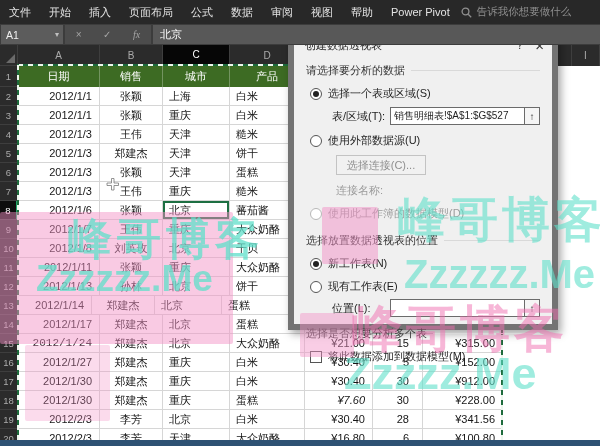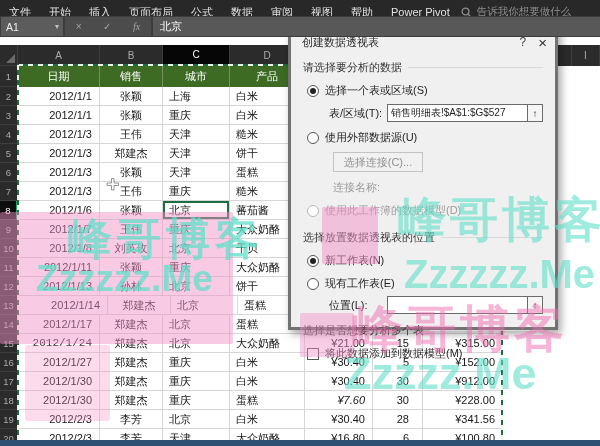--- a/index.html
+++ b/index.html
@@ -5,21 +5,21 @@
   html,body{margin:0;padding:0;}
   #screen{position:relative;width:600px;height:446px;overflow:hidden;background:#fff;
     font-family:"Liberation Sans","DejaVu Sans",sans-serif;-webkit-font-smoothing:antialiased;}
   
   .ribbon{position:absolute;left:0;top:0;width:600px;height:24px;background:#282828;
     display:flex;align-items:center;z-index:12;}
   .tab{color:#e4e4e4;font-size:11px;padding:0 9px;line-height:24px;white-space:nowrap;cursor:default;}
   .search{display:flex;align-items:center;margin-left:2px;color:#8f8f8f;font-size:10.5px;white-space:nowrap;}
   .search svg{margin-right:5px;}
   
-  .fbar{position:absolute;left:0;top:16px;width:600px;height:21px;background:#3c3c3c;
+  .fbar{position:absolute;left:0;top:24px;width:600px;height:21px;background:#3c3c3c;
     display:flex;align-items:stretch;z-index:12;}
   .namebox{width:62px;background:#5c5c5c;color:#f0f0f0;font-size:10.5px;display:flex;
     align-items:center;padding-left:5px;box-sizing:border-box;margin:1px 0 1px 1px;}
   .namebox .dd{margin-left:auto;padding-right:4px;color:#c0c0c0;font-size:8px;}
   .fbtns{width:86px;background:#4c4c4c;display:flex;align-items:center;justify-content:space-around;
     margin:1px 2px;color:#a5a5a5;font-size:10px;}
   .fbtns .fx{font-style:italic;font-family:"Liberation Serif","DejaVu Serif",serif;}
   .finput{flex:1;background:#585858;color:#fff;font-size:11px;display:flex;align-items:center;
     padding-left:7px;margin:1px 0;}
   
@@ -53,21 +53,21 @@
     background:repeating-linear-gradient(90deg,#eef7ee 0 5px,#1e6b3c 5px 10px);}
   .ants.vl{left:17px;top:64px;width:2px;height:376px;
     background:repeating-linear-gradient(0deg,#eef7ee 0 5px,#1e6b3c 5px 10px);}
   .ants.vr{left:501px;top:64px;width:2px;height:376px;
     background:repeating-linear-gradient(0deg,#eef7ee 0 5px,#1e6b3c 5px 10px);}
   
   .wm{position:absolute;pointer-events:none;font-weight:bold;white-space:nowrap;}
   .wm.rect{border-radius:2px;}
   
   .dialog{position:absolute;left:288px;top:28px;width:270px;height:302px;background:#f0f0f0;
-    border:3px solid #737373;box-shadow:3px 4px 8px rgba(0,0,0,.35);box-sizing:border-box;z-index:10;
+    border:6px solid #737373;box-shadow:3px 4px 8px rgba(0,0,0,.35);box-sizing:border-box;z-index:10;
     font-size:11px;color:#1f1f1f;}
   .dtitle{height:22px;display:flex;align-items:center;padding:0 8px 0 11px;}
   .dtitle .t{font-size:11px;color:#2a2a2a;}
   .dhelp{margin-left:auto;color:#444;font-size:12px;padding:0 12px;cursor:default;}
   .dclose{color:#333;font-size:15px;line-height:15px;cursor:default;}
   .dbody{padding:2px 12px 0 12px;}
   .grouplabel{display:flex;align-items:center;margin-top:5px;color:#333;}
   .grouplabel .rule{flex:1;height:1px;background:#d9d9d9;margin-left:6px;}
   .radiorow{display:flex;align-items:center;margin-top:8px;margin-left:4px;}
   .radio{width:10px;height:10px;border:1px solid #555;border-radius:50%;background:#fff;
@@ -291,21 +291,21 @@
         <div class="cell l" style="width: 67px;">北京</div>
         <div class="cell l" style="width: 75px;">饼干</div>
         <div class="cell r" style="width: 68px;"></div>
         <div class="cell r qty" style="width: 50px;"></div>
         <div class="cell r" style="width: 80px;"></div>
         <div class="cell blank" style="width: 69px;"></div>
         <div class="cell blank" style="width: 28px;"></div>
       </div>
       <div class="grow" style="height: 19px;">
         <div class="gut">13</div>
-        <div class="cell r" style="width: 90px;">2012/1/14</div>
+        <div class="cell r" style="width: 74px;">2012/1/14</div>
         <div class="cell c" style="width: 63px;">郑建杰</div>
         <div class="cell l" style="width: 67px;">北京</div>
         <div class="cell l" style="width: 75px;">蛋糕</div>
         <div class="cell r" style="width: 68px;"></div>
         <div class="cell r qty" style="width: 50px;"></div>
         <div class="cell r" style="width: 80px;"></div>
         <div class="cell blank" style="width: 69px;"></div>
         <div class="cell blank" style="width: 28px;"></div>
       </div>
       <div class="grow" style="height: 19px;">

